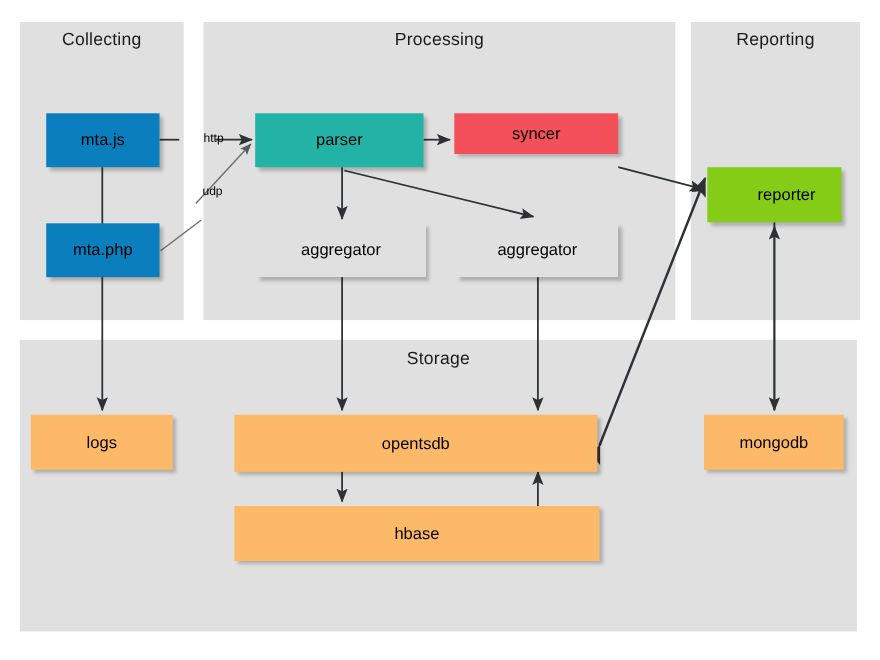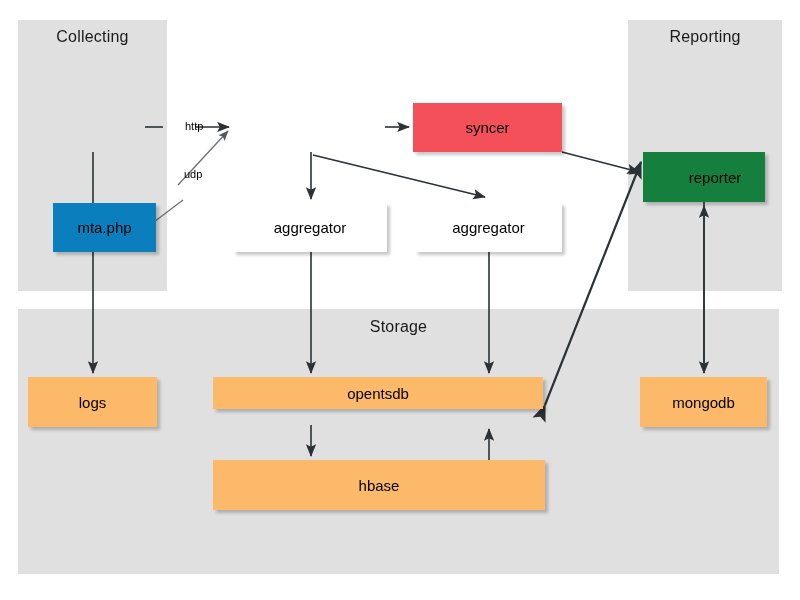--- a/index.html
+++ b/index.html
@@ -81,20 +81,23 @@
   }
 </style>
 </head>
 <body>
 
 <div id="canvas">
 
   <div class="group" id="group-collecting" style="left: 18px; top: 20px; width: 149px; height: 271px; background: rgb(224, 224, 224);">
     <div class="group-title" style="top: 8px;">Collecting</div>
   </div>
+  <div class="group" id="group-processing" style="left: 185px; top: 20px; width: 429px; height: 271px; background: rgb(224, 224, 224);">
+    <div class="group-title" style="top: 8px;">Processing</div>
+  </div>
   <div class="group" id="group-reporting" style="left: 628px; top: 20px; width: 154px; height: 271px; background: rgb(224, 224, 224);">
     <div class="group-title" style="top: 8px;">Reporting</div>
   </div>
   <div class="group" id="group-storage" style="left: 18px; top: 309px; width: 761px; height: 265px; background: rgb(224, 224, 224); text-decoration: underline;">
     <div class="group-title" style="top: 9px;">Storage</div>
   </div>
 
   <svg class="edges" viewBox="0 0 800 600">
     <defs>
       <marker id="arrow" markerWidth="9" markerHeight="9" refX="7.4" refY="3.2" orient="auto" markerUnits="strokeWidth">
@@ -128,39 +131,45 @@
     <path class="edge-path thick" d="M545,405 L641,162" marker-start="url(#arrow)" marker-end="url(#arrow)"></path>
 
     <path class="edge-path" d="M311,425 L311,456" marker-end="url(#arrow)"></path>
 
     <path class="edge-path" d="M489,460 L489,429" marker-end="url(#arrow)"></path>
 
     <path class="edge-path" d="M704,202 L704,373" marker-end="url(#arrow)"></path>
     <path class="edge-path" d="M704,373 L704,206" marker-end="url(#arrow)"></path>
   </svg>
 
-  <div class="node" id="node-mta-php" style="left: 42px; top: 203px; width: 103px; height: 49px; background: rgb(11, 127, 190); margin-left: 11px;">
+  <div class="node" id="node-mta-js" style="left: 42px; top: 103px; width: 103px; height: 49px; background: rgb(11, 127, 190);">
+    <span class="node-label">mta.js</span>
+  </div>
+  <div class="node" id="node-mta-php" style="left: 42px; top: 203px; width: 103px; height: 49px; background: rgb(11, 127, 190);">
     <span class="node-label">mta.php</span>
   </div>
-  <div class="node" id="node-syncer" style="left: 413px; top: 103px; width: 149px; height: 49px; background: rgb(244, 80, 90);">
+  <div class="node" id="node-parser" style="left: 232px; top: 103px; width: 153px; height: 49px; background: rgb(34, 178, 166);">
+    <span class="node-label">parser</span>
+  </div>
+  <div class="node" id="node-syncer" style="left: 413px; top: 103px; width: 149px; height: 37px; background: rgb(244, 80, 90);">
     <span class="node-label">syncer</span>
   </div>
   <div class="node" id="node-aggregator-1" style="left: 233px; top: 203px; width: 154px; height: 49px;">
     <span class="node-label">aggregator</span>
   </div>
   <div class="node" id="node-aggregator-2" style="left: 415px; top: 203px; width: 147px; height: 49px;">
     <span class="node-label">aggregator</span>
   </div>
-  <div class="node" id="node-reporter" style="left: 643px; top: 152px; width: 122px; height: 50px; background: #15803d; padding-left: 22px;">
+  <div class="node" id="node-reporter" style="left: 643px; top: 152px; width: 122px; height: 50px; background: #84cc16; padding-left: 22px;">
     <span class="node-label">reporter</span>
   </div>
   <div class="node" id="node-logs" style="left: 28px; top: 377px; width: 129px; height: 50px; background: rgb(252, 185, 106);">
     <span class="node-label">logs</span>
   </div>
-  <div class="node" id="node-opentsdb" style="left: 213px; top: 377px; width: 330px; height: 32px; background: rgb(252, 185, 106);">
+  <div class="node" id="node-opentsdb" style="left: 213px; top: 377px; width: 330px; height: 52px; background: rgb(252, 185, 106);">
     <span class="node-label">opentsdb</span>
   </div>
   <div class="node" id="node-hbase" style="left: 213px; top: 460px; width: 332px; height: 50px; background: rgb(252, 185, 106);">
     <span class="node-label">hbase</span>
   </div>
   <div class="node" id="node-mongodb" style="left: 640px; top: 377px; width: 127px; height: 50px; background: rgb(252, 185, 106);">
     <span class="node-label">mongodb</span>
   </div>
 
   <div class="edge-label" id="label-http" style="left: 173px; top: 120px;">http</div>

